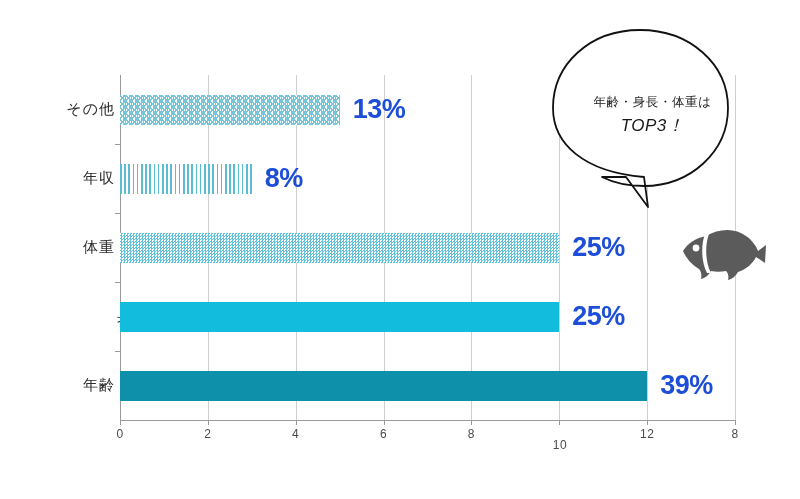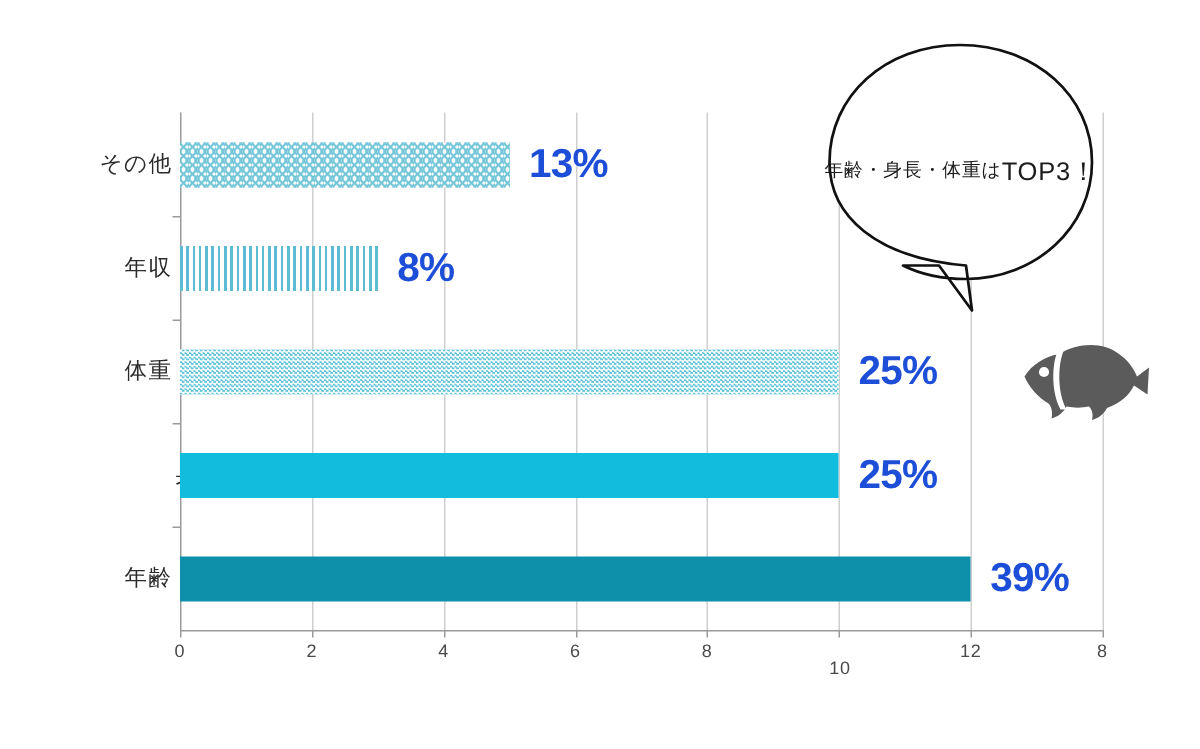--- a/index.html
+++ b/index.html
@@ -92,29 +92,29 @@
       repeating-conic-gradient(#5fc3da 0% 25%, #ffffff 0% 50%);
     background-size:3px 3px;
   }
   .fill-solid-light{background-color:#12bcdc;}
   .fill-solid-dark{background-color:#0e90ab;}
 
   
   .bubble-wrap{position:absolute;left:548px;top:26px;width:185px;height:205px;}
   .bubble-svg{position:absolute;left:0;top:0;}
   .bubble-text{
-    position:absolute;left:0;top:0;width:185px;height:175px;
-    display:flex;flex-direction:row;align-items:center;justify-content:center;
+    position:absolute;left:12px;top:0;width:185px;height:175px;
+    display:flex;flex-direction:column;align-items:center;justify-content:center;
     pointer-events:none;
   }
   .bubble-line{
     font-size:12.5px;color:#1a1a1a;line-height:21px;letter-spacing:.6px;
     white-space:nowrap;text-align:center;
   }
-  .bubble-line.big{font-size:17px;letter-spacing:.5px;margin-top:2px;}
+  .bubble-line.big{font-size:17px;letter-spacing:.5px;margin-top:2px;font-style:italic;}
 
   
   .fish{position:absolute;left:676px;top:218px;width:92px;height:70px;}
 </style>
 </head>
 <body>
 
 <div id="stage">
 
   <div class="plot">

